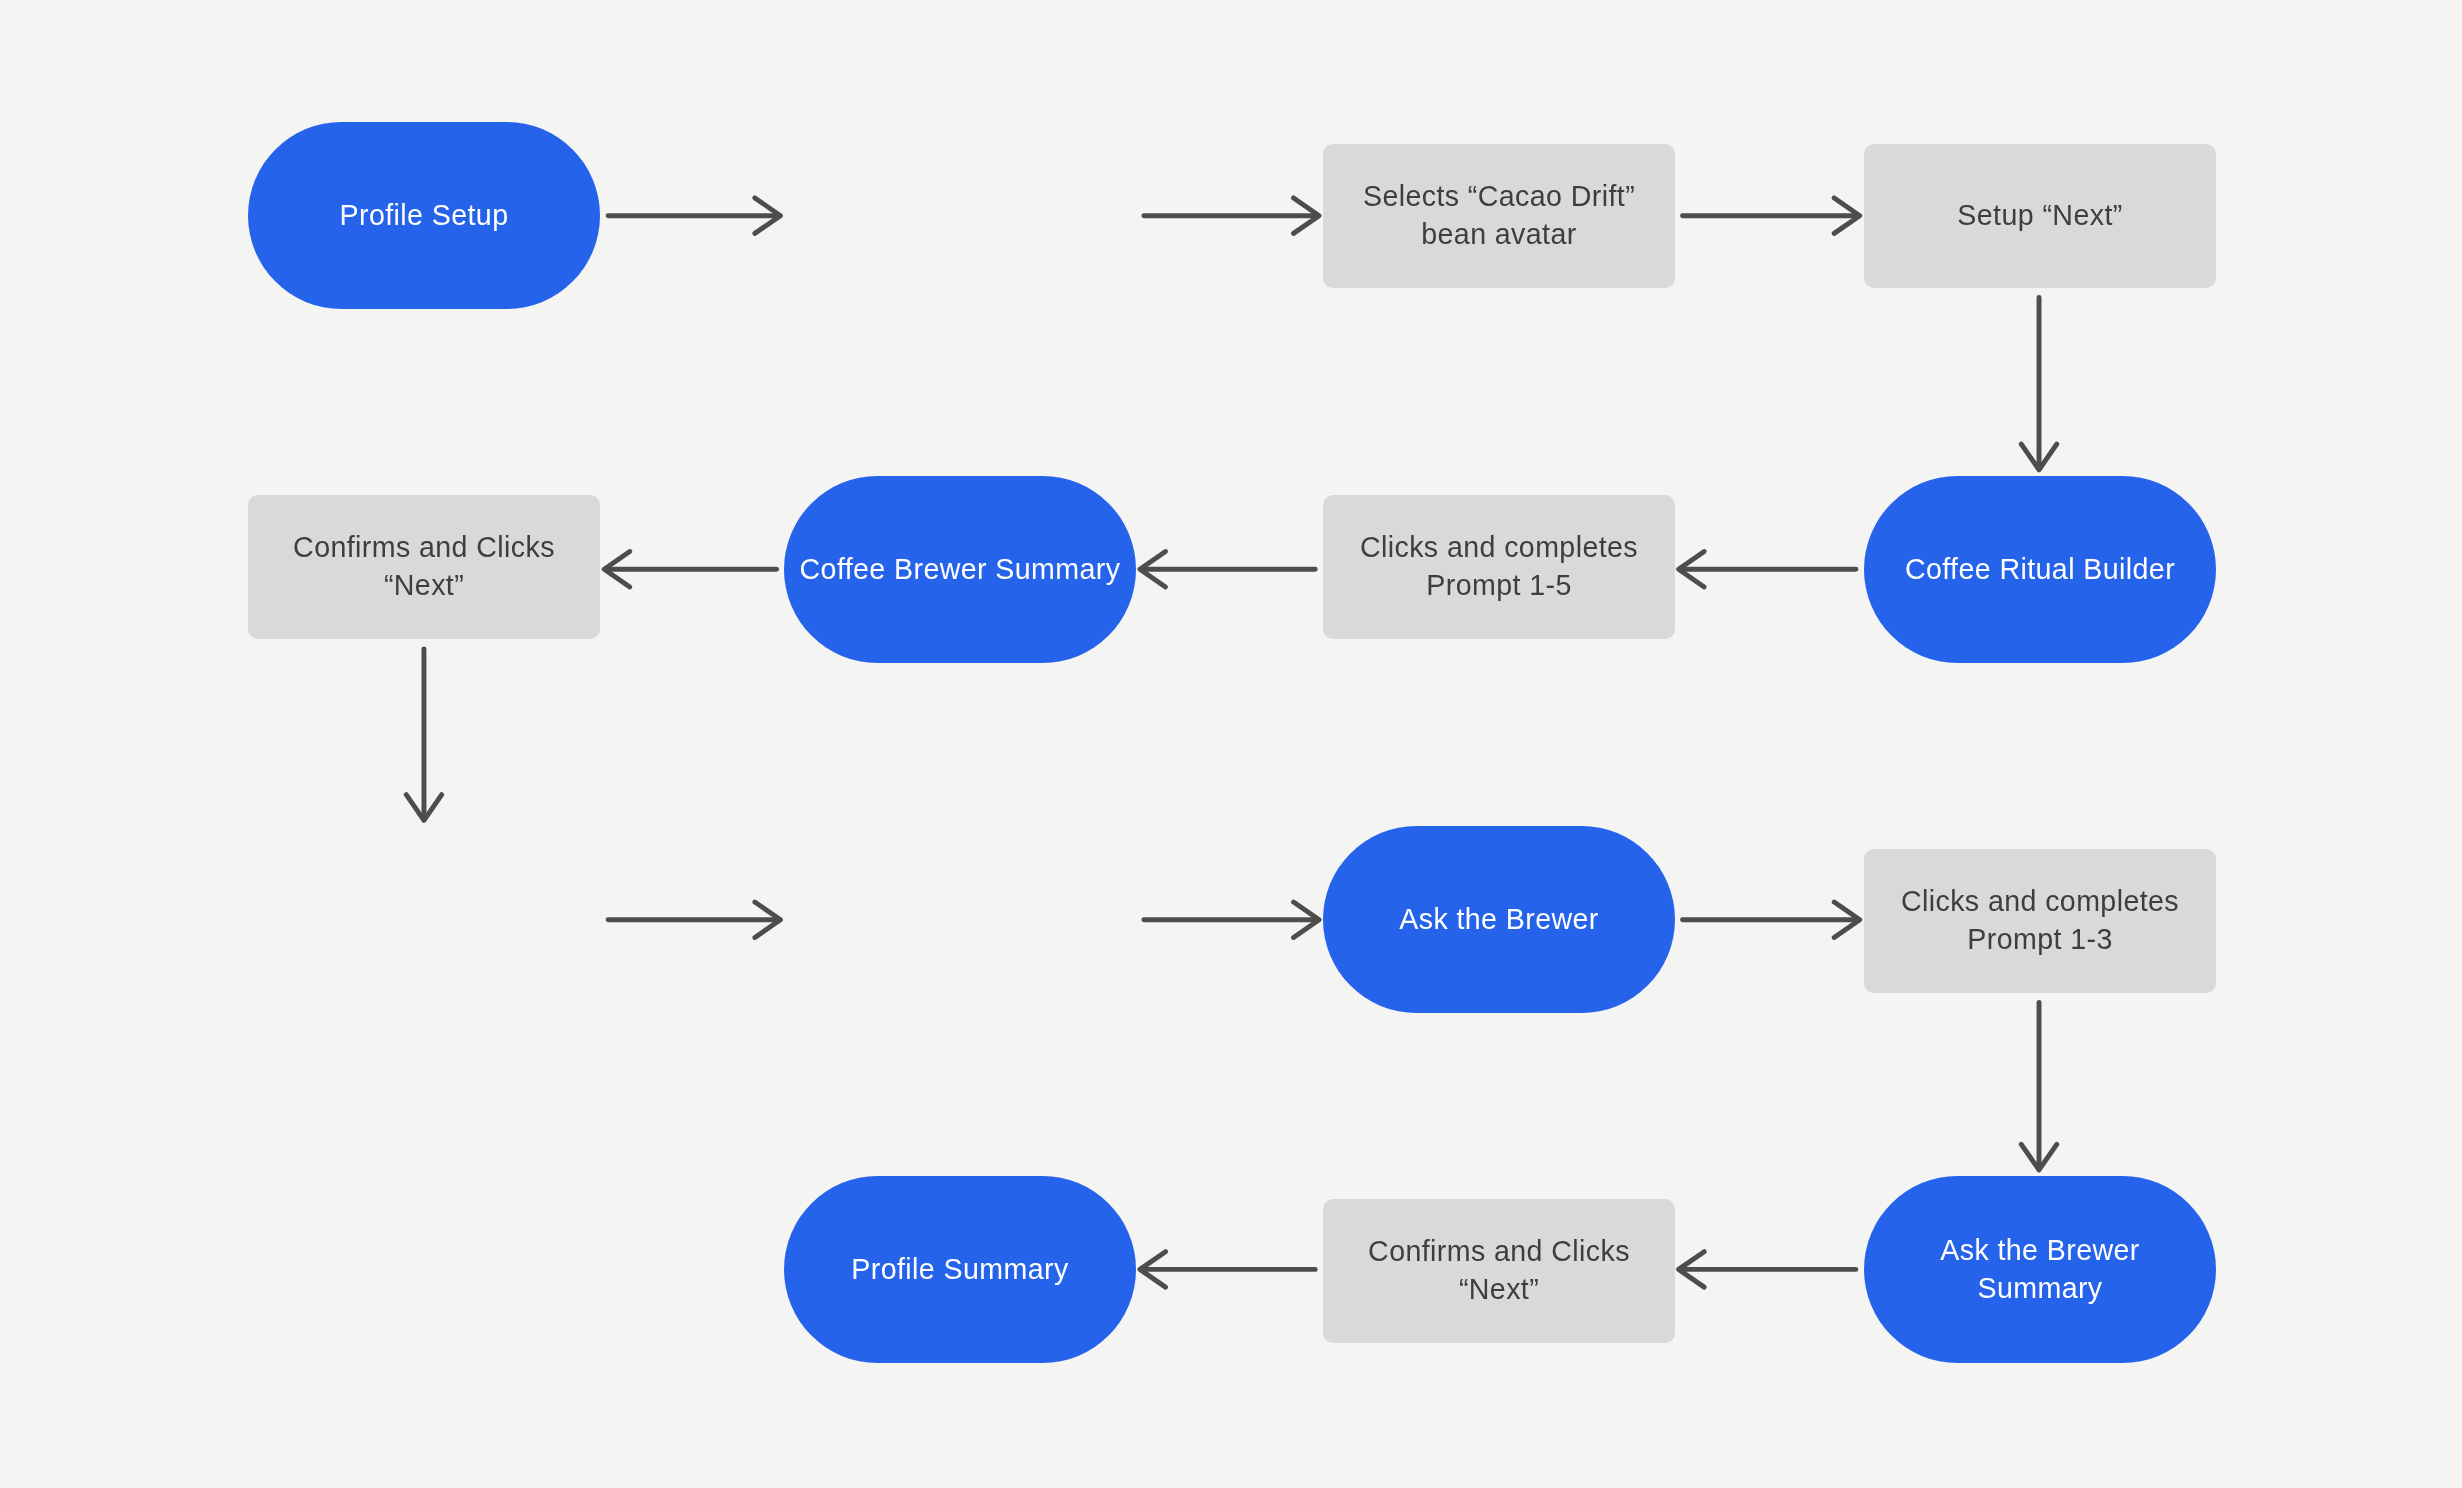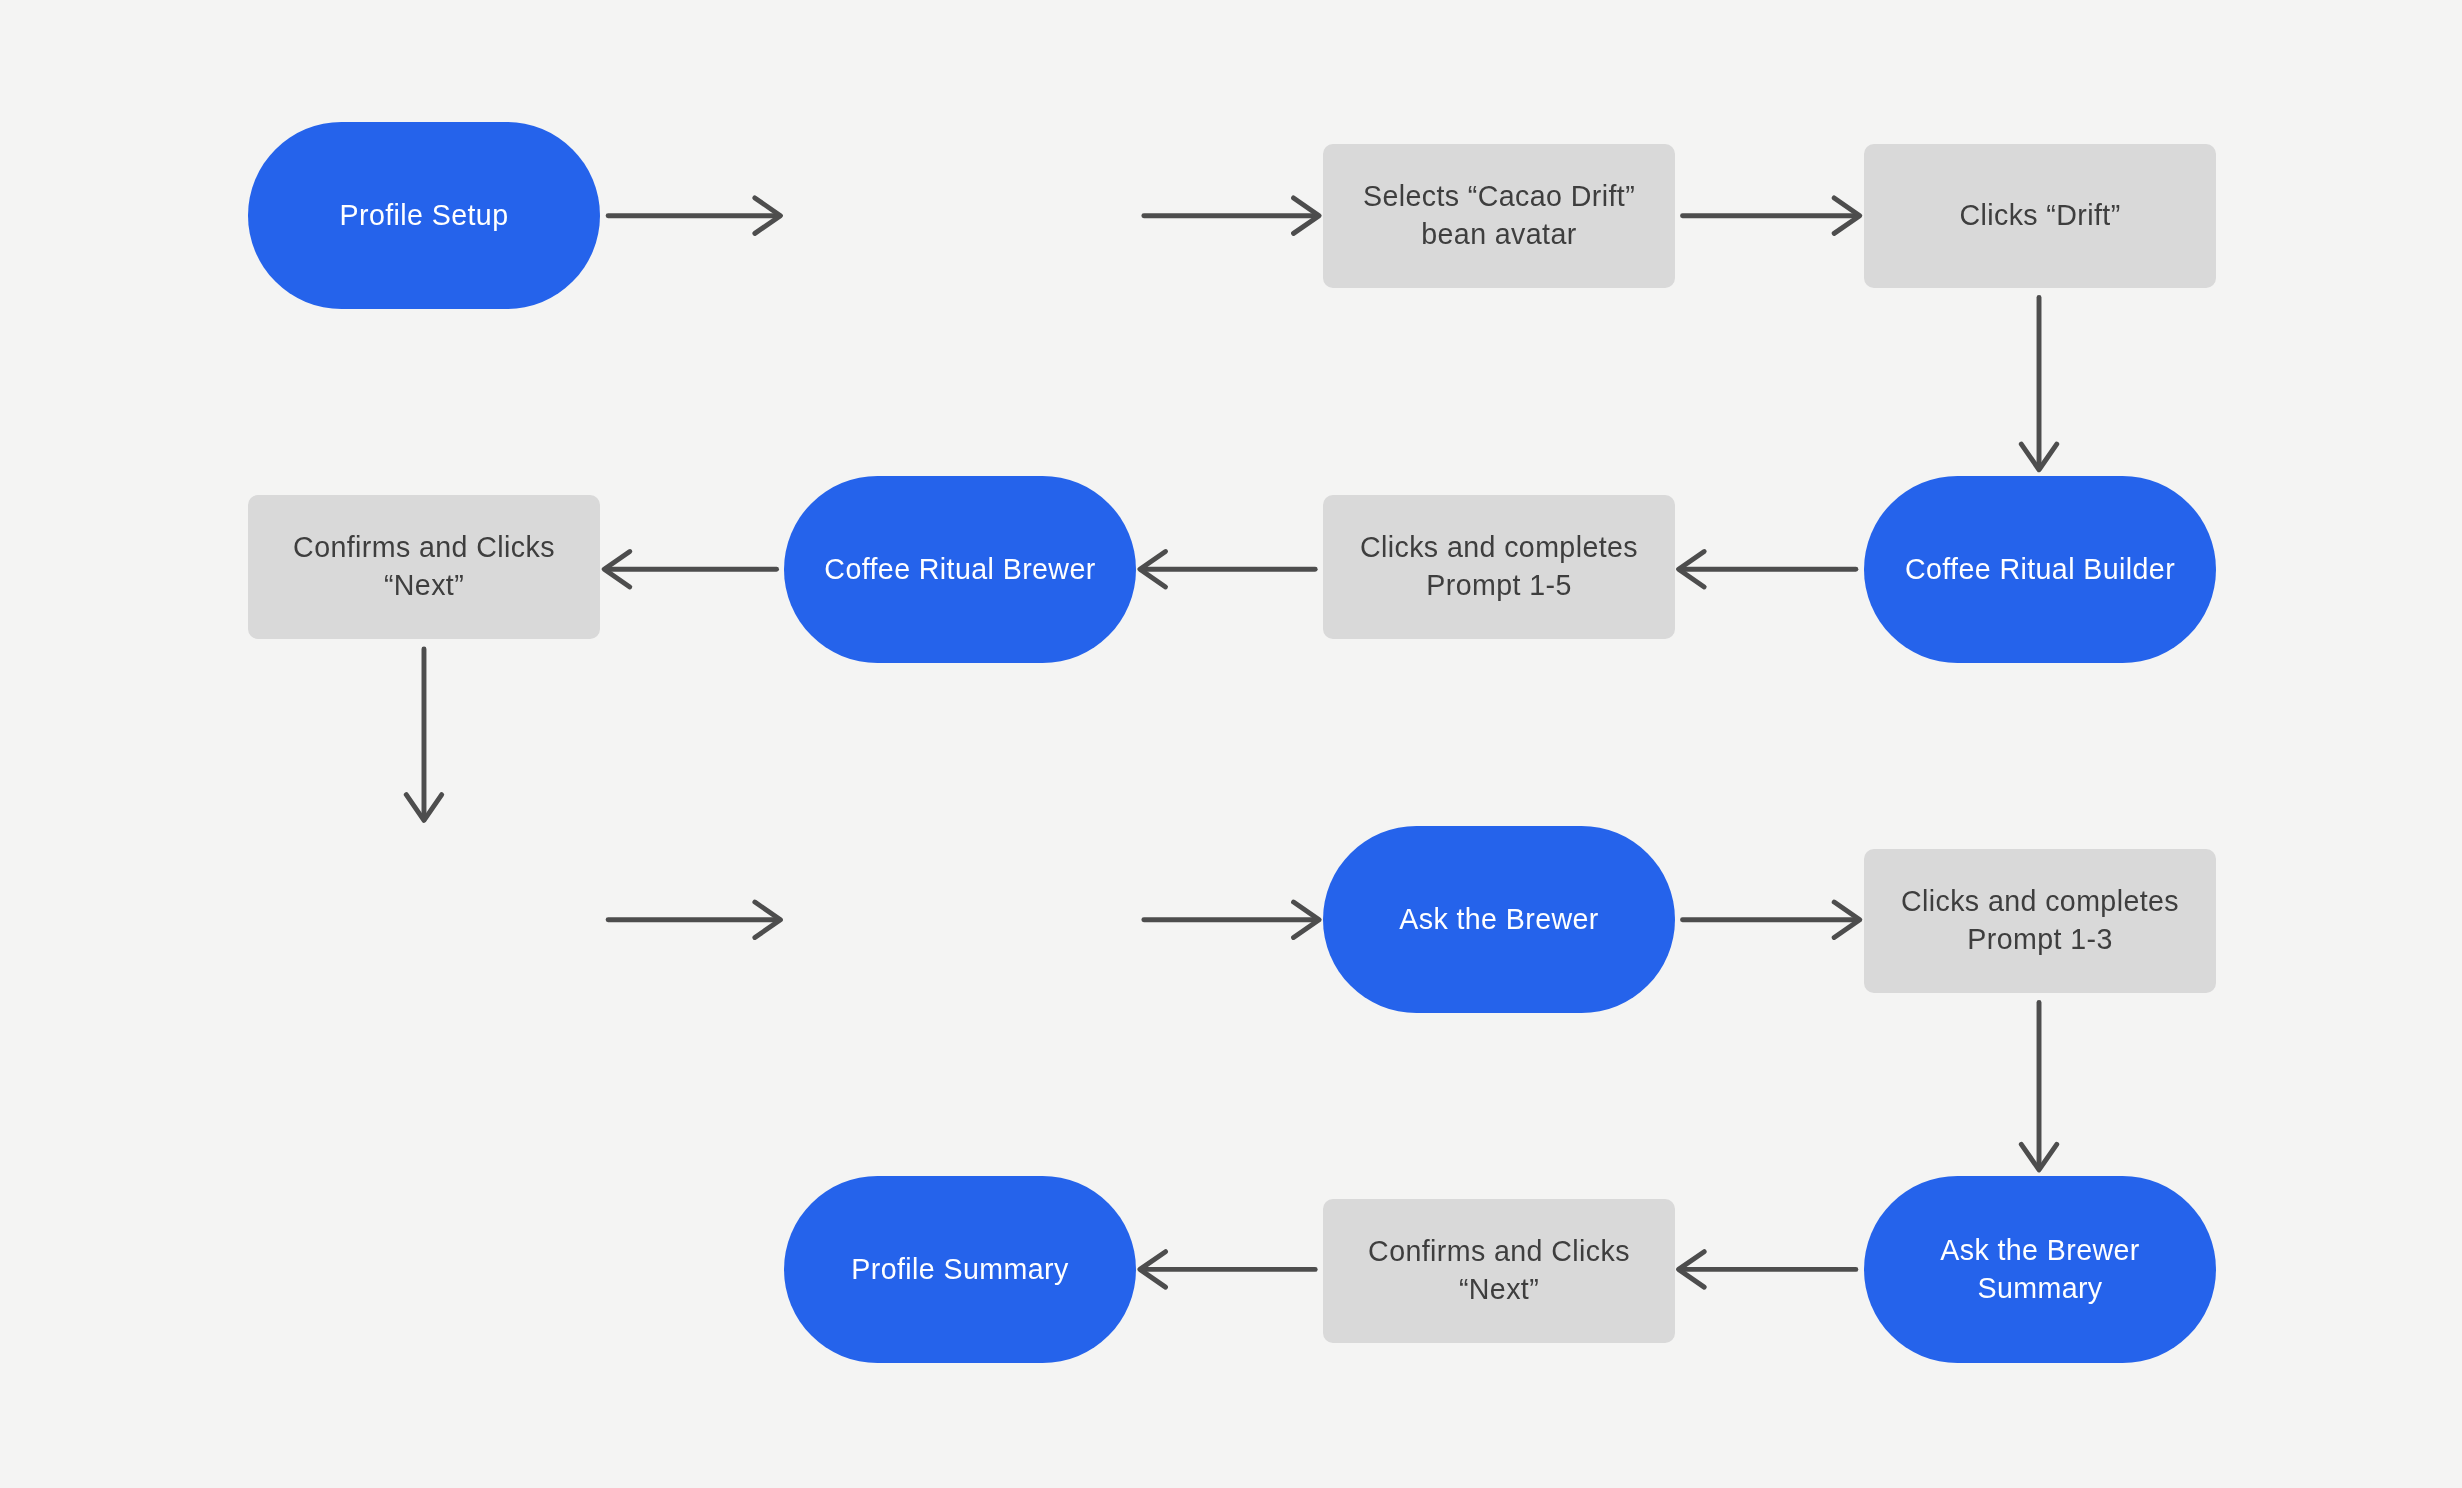--- a/index.html
+++ b/index.html
@@ -96,26 +96,26 @@
     </g>
     <g class="edge">
       <line x1="1335" y1="1289" x2="1163" y2="1289"></line>
         <polyline points="1183,1271 1157,1289 1183,1307"></polyline>
     </g>
   </svg>
 
   <div class="node pill" style="left:248px;top:122px">Profile Setup</div>
   <div class="node rect" style="left:1323px;top:144px">Selects “Cacao Drift”
 bean avatar</div>
-  <div class="node rect" style="left:1864px;top:144px">Clicks “Drift”</div>
+  <div class="node rect" style="left:1864px;top:144px">Setup “Next”</div>
 
   <div class="node pill" style="left:1864px;top:476px">Coffee Ritual Builder</div>
   <div class="node rect" style="left:1323px;top:495px">Clicks and completes
 Prompt 1-5</div>
-  <div class="node pill" style="left:784px;top:476px">Coffee Ritual Brewer</div>
+  <div class="node pill" style="left:784px;top:476px">Coffee Brewer Summary</div>
   <div class="node rect" style="left:248px;top:495px">Confirms and Clicks
 “Next”</div>
 
   <div class="node pill" style="left:1323px;top:826px">Ask the Brewer</div>
   <div class="node rect" style="left:1864px;top:849px">Clicks and completes
 Prompt 1-3</div>
 
   <div class="node pill" style="left:1864px;top:1176px">Ask the Brewer
 Summary</div>
   <div class="node rect" style="left:1323px;top:1199px">Confirms and Clicks

